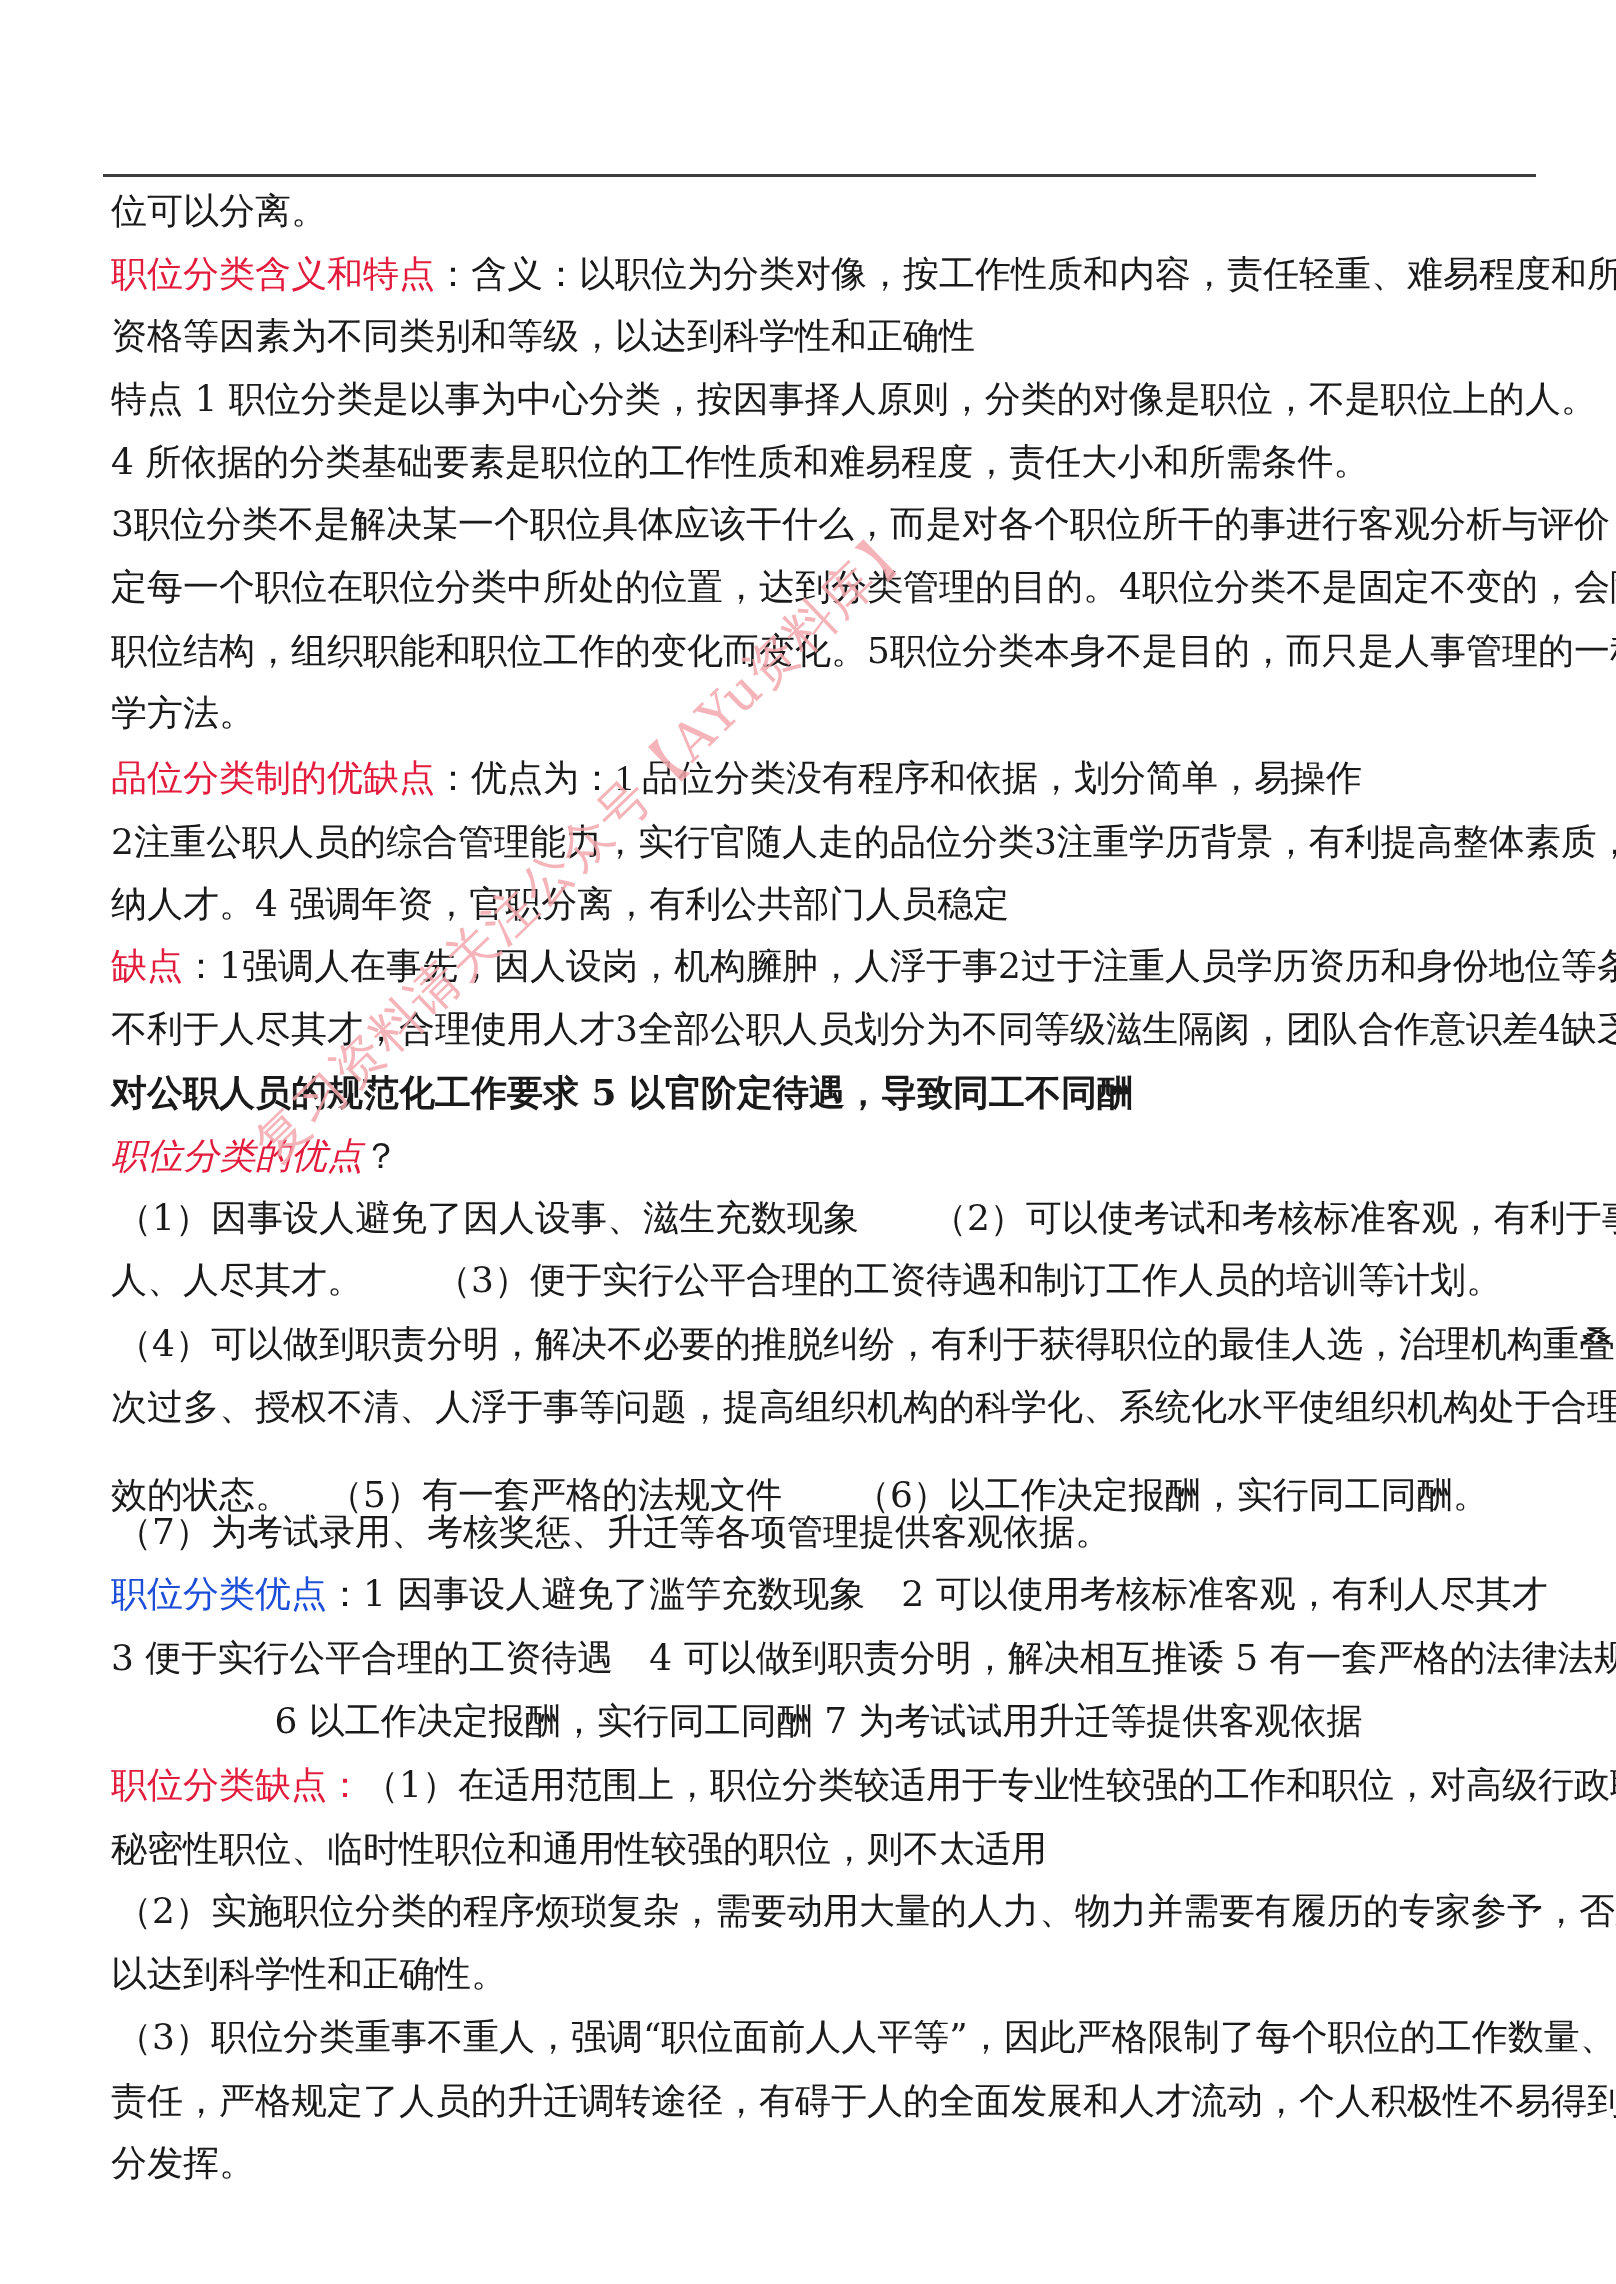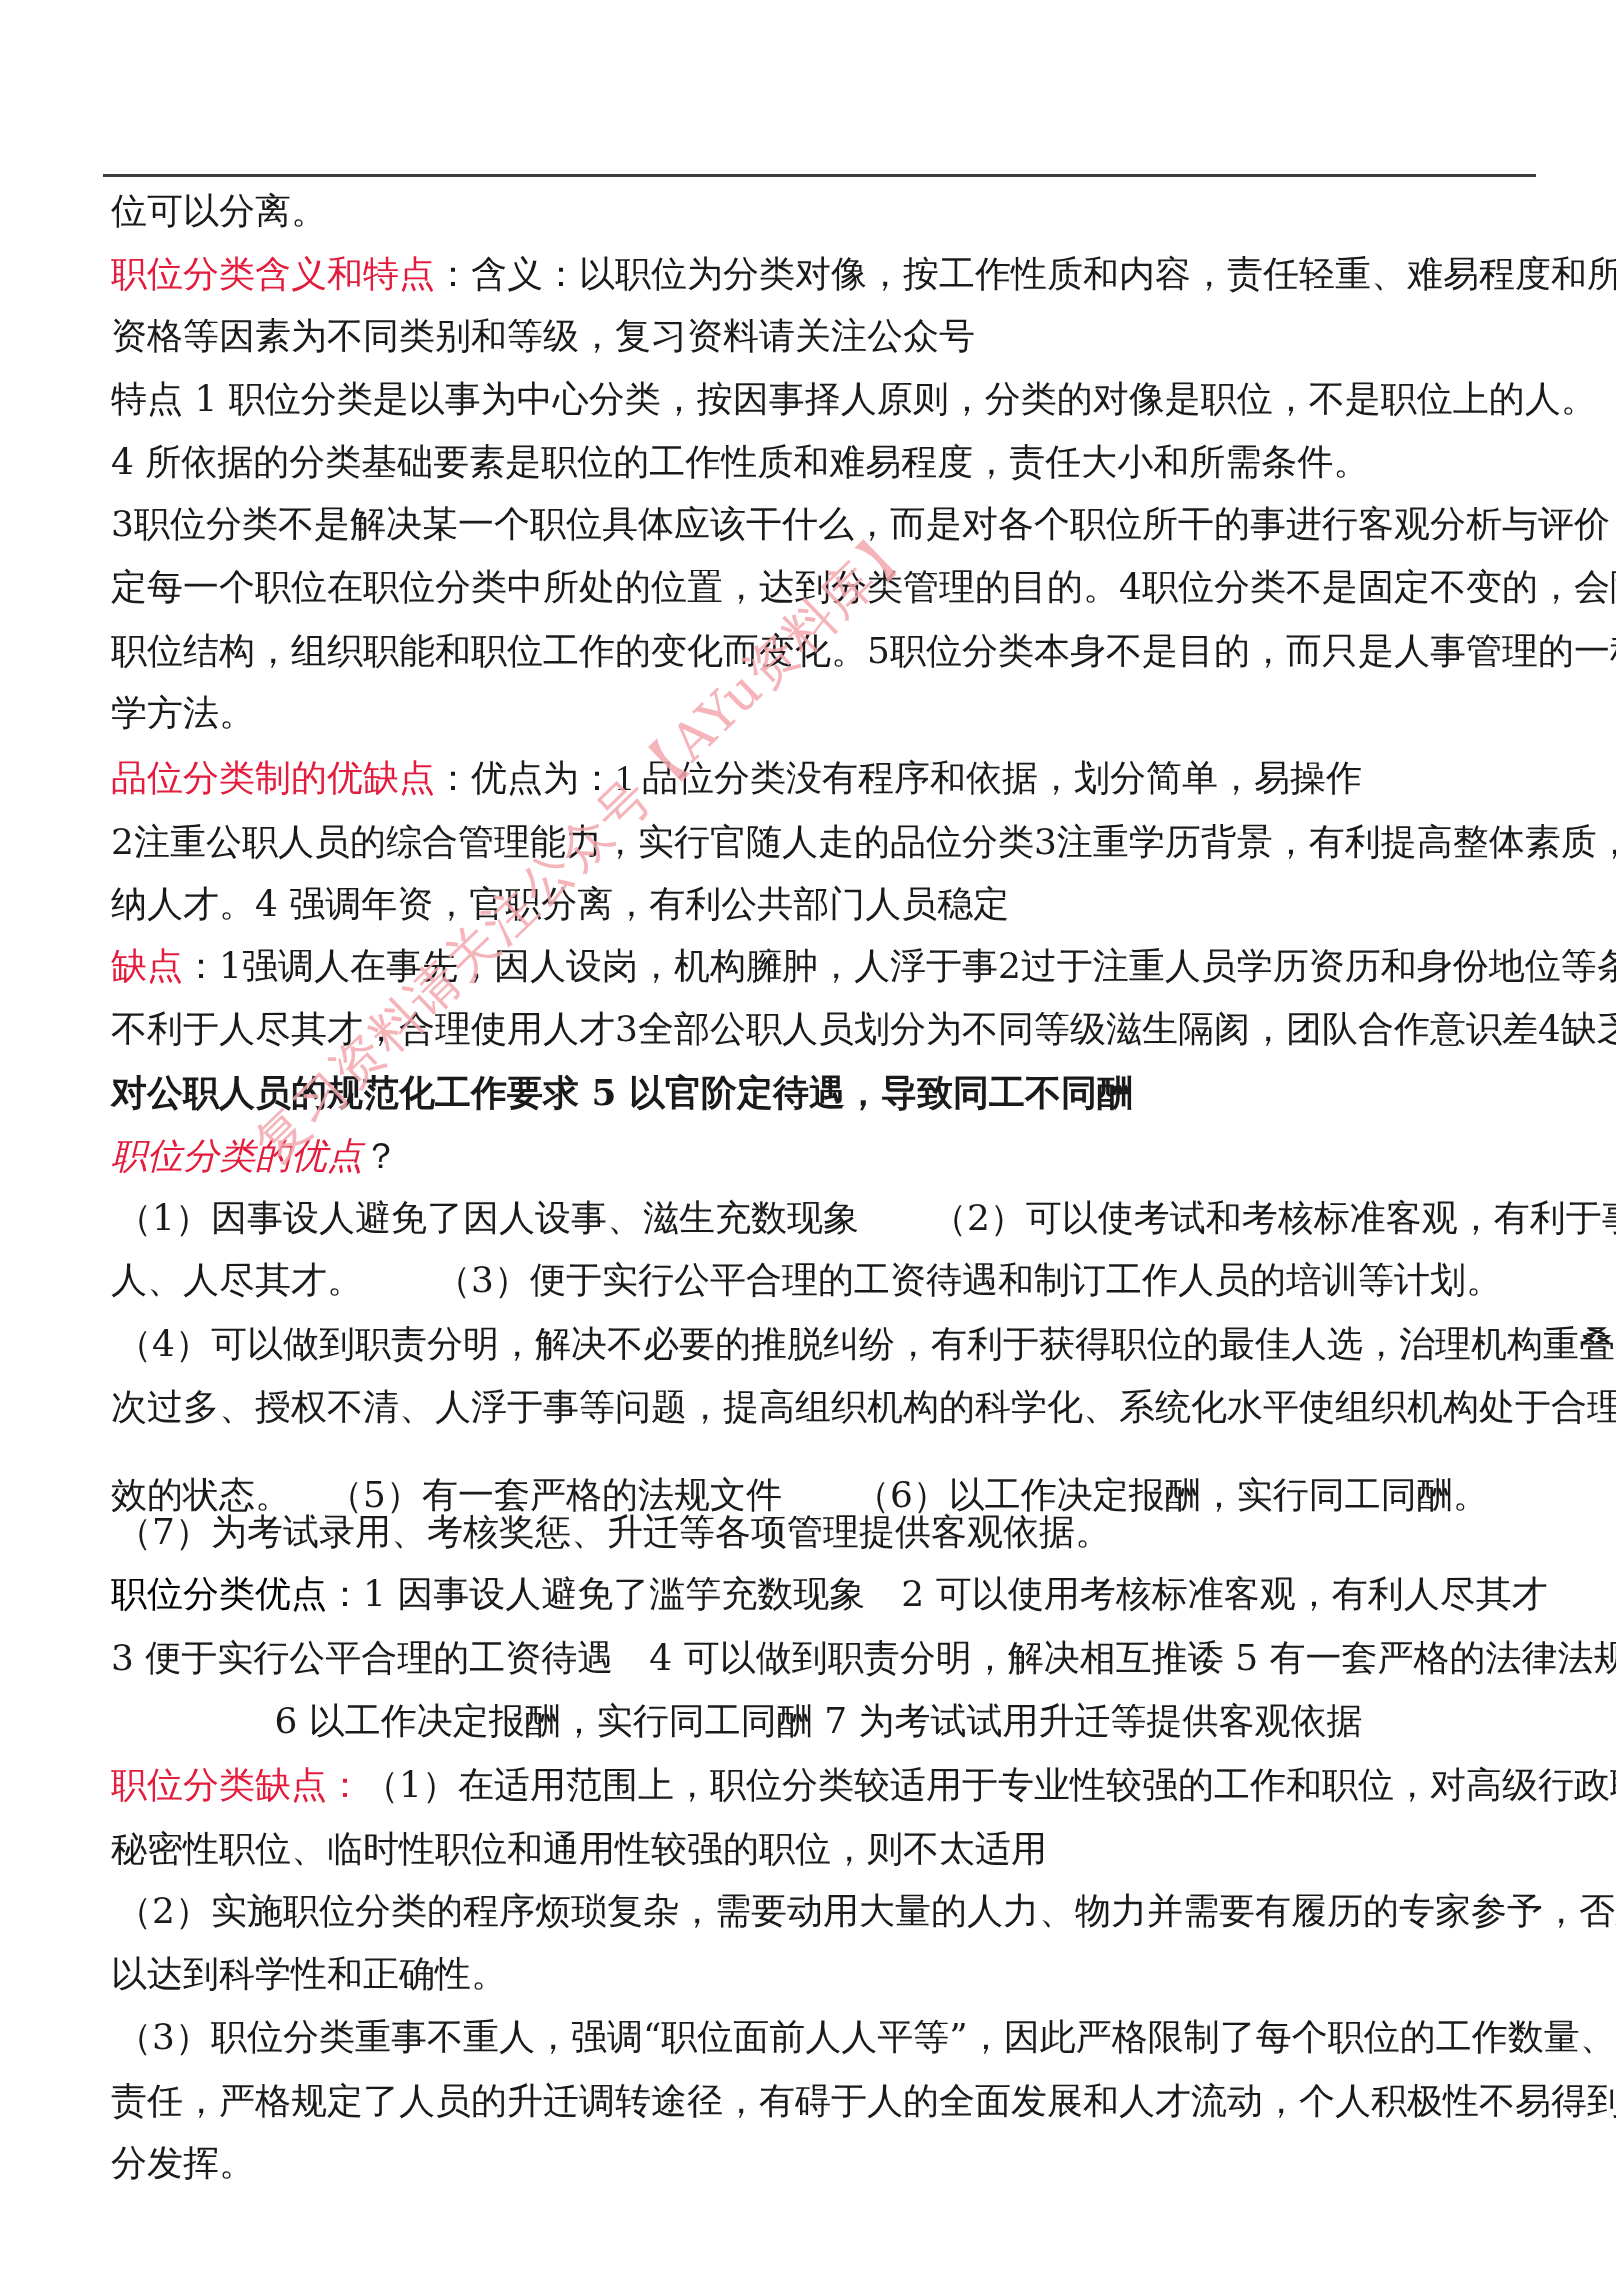--- a/index.html
+++ b/index.html
@@ -69,21 +69,21 @@
       <span>重</span>
       <span>、</span>
       <span>难</span>
       <span>易</span>
       <span>程</span>
       <span>度</span>
       <span>和</span>
       <span>所</span>
       <span>需</span>
     </div>
-    <div class="line" style="top: 316px;"><span>资格等因素为不同类别和等级，复习资料请关注公众号</span></div>
+    <div class="line" style="top: 316px;"><span>资格等因素为不同类别和等级，以达到科学性和正确性</span></div>
     <div class="line" style="top: 379px;"><span>特点 1 职位分类是以事为中心分类，按因事择人原则，分类的对像是职位，不是职位上的人。</span></div>
     <div class="line" style="top: 442px;"><span>4 所依据的分类基础要素是职位的工作性质和难易程度，责任大小和所需条件。</span></div>
     <div class="line full" style="top: 504px; display: flex; justify-content: space-between;">
       <span>3</span>
       <span> </span>
       <span>职</span>
       <span>位</span>
       <span>分</span>
       <span>类</span>
       <span>不</span>
@@ -506,21 +506,21 @@
       <span>机</span>
       <span>构</span>
       <span>处</span>
       <span>于</span>
       <span>合</span>
       <span>理</span>
       <span>高</span>
     </div>
     <div class="line" style="top: 1450px; margin-top: 25px;"><span>效的状态。　（5）有一套严格的法规文件　　（6）以工作决定报酬，实行同工同酬。</span></div>
     <div class="line indent" style="top: 1512px;"><span>（7）为考试录用、考核奖惩、升迁等各项管理提供客观依据。</span></div>
-    <div class="line" style="top: 1574px;"><span class="hl" style="color: #000000;">职位分类优点</span><span>：1 因事设人避免了滥竽充数现象　2 可以使用考核标准客观，有利人尽其才</span></div>
+    <div class="line" style="top: 1574px;"><span class="hl" style="color: #1d4ed8;">职位分类优点</span><span>：1 因事设人避免了滥竽充数现象　2 可以使用考核标准客观，有利人尽其才</span></div>
     <div class="line" style="top: 1638px;"><span>3 便于实行公平合理的工资待遇　4 可以做到职责分明，解决相互推诿 5 有一套严格的法律法规</span></div>
     <div class="line" style="top: 1701px; text-align: center;"><span>6 以工作决定报酬，实行同工同酬 7 为考试试用升迁等提供客观依据</span></div>
     <div class="line full" style="top: 1765px; display: flex; justify-content: space-between;">
       <span style="color: rgb(227, 27, 60);">职</span>
       <span style="color: rgb(227, 27, 60);">位</span>
       <span style="color: rgb(227, 27, 60);">分</span>
       <span style="color: rgb(227, 27, 60);">类</span>
       <span style="color: rgb(227, 27, 60);">缺</span>
       <span style="color: rgb(227, 27, 60);">点</span>
       <span style="color: rgb(227, 27, 60);">：</span>

